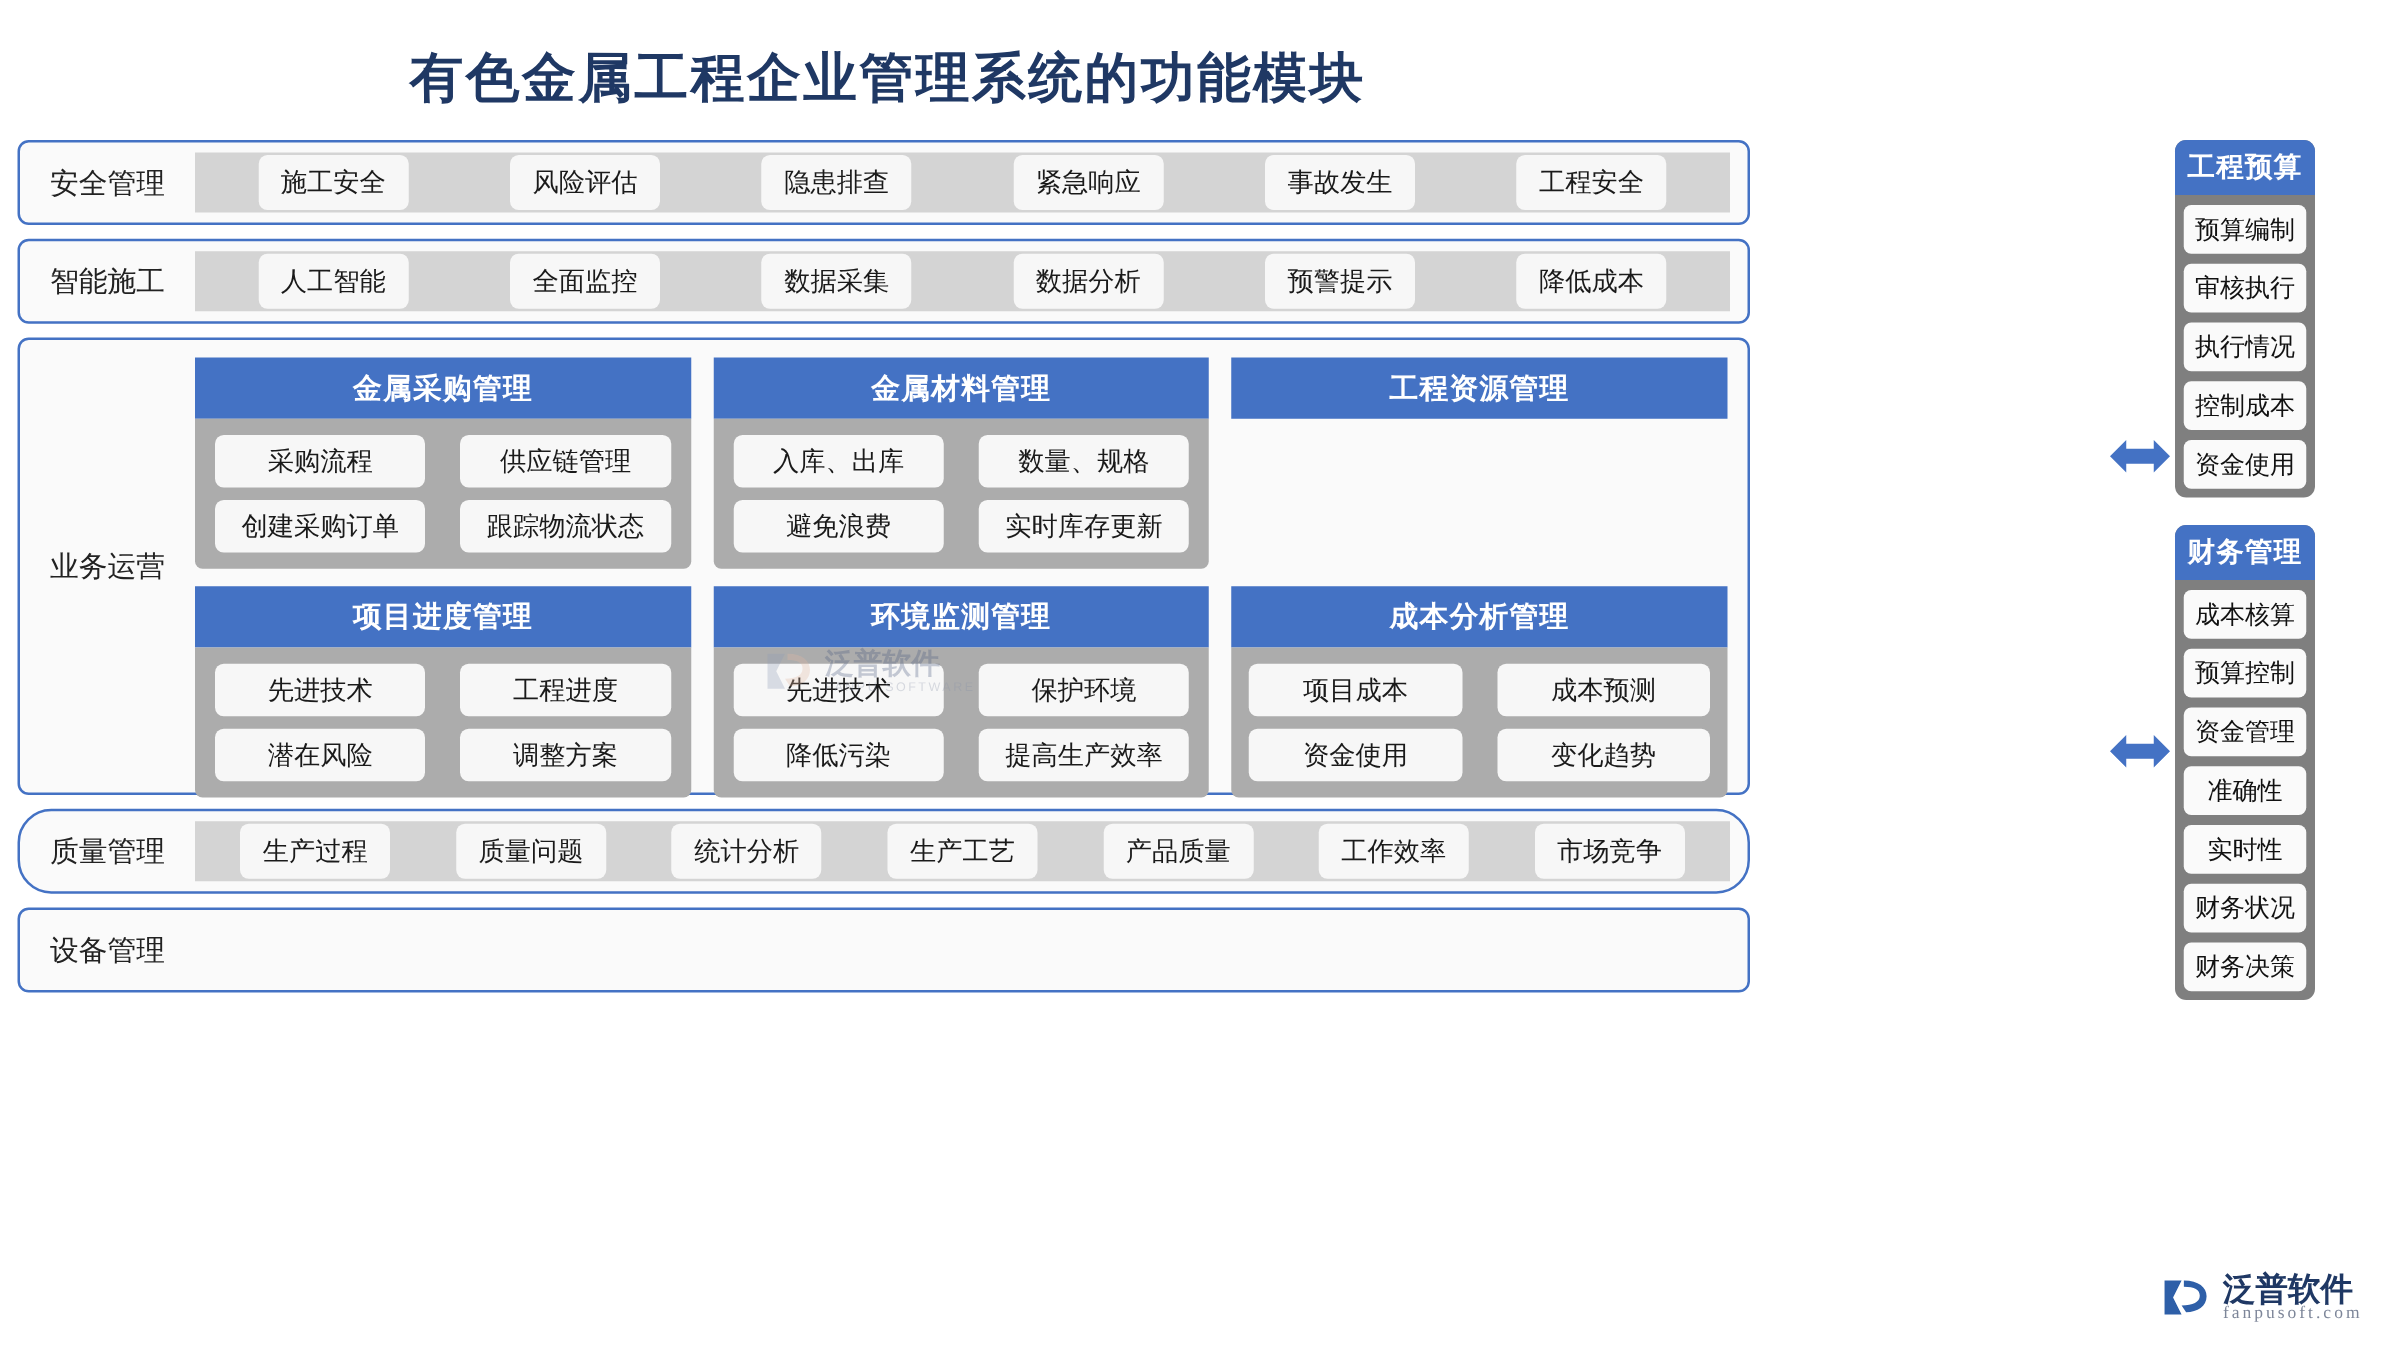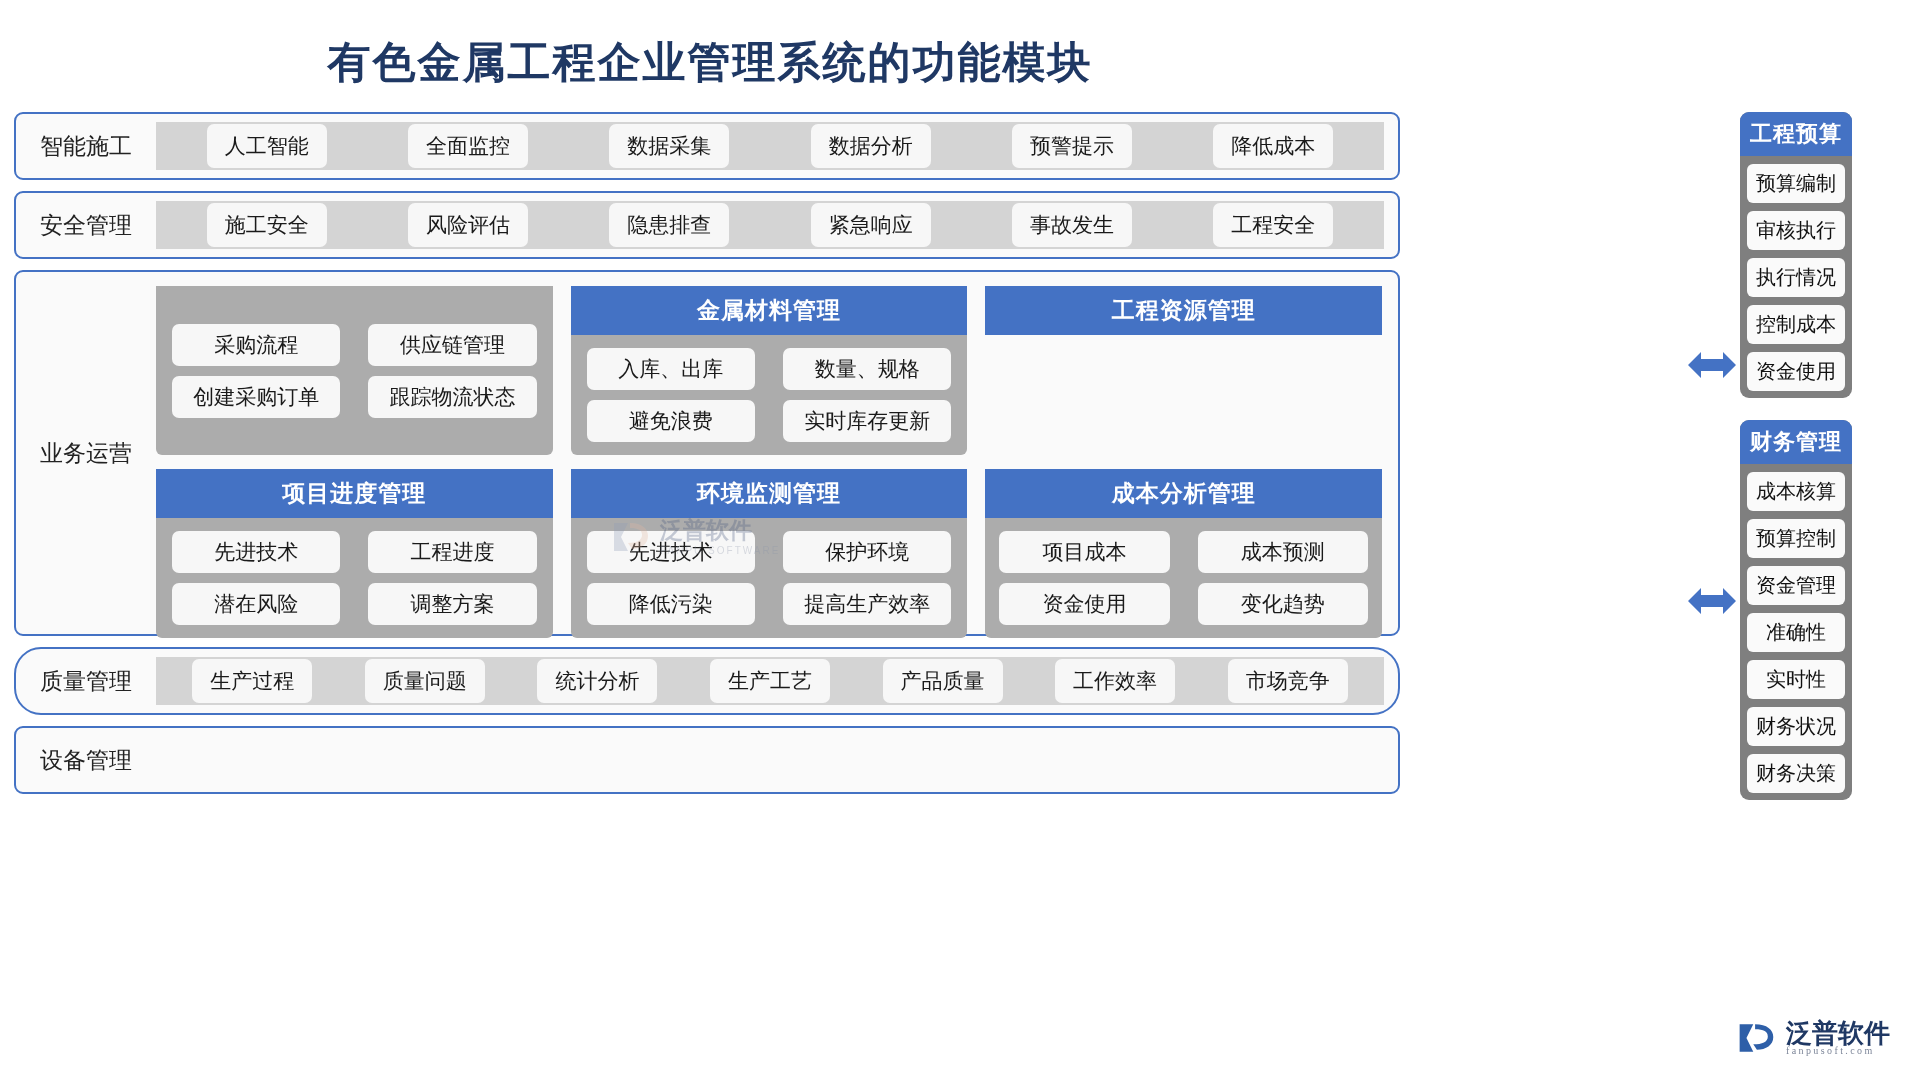--- a/index.html
+++ b/index.html
@@ -165,59 +165,60 @@
   .wm-en{ font-size:10px; letter-spacing:2px; color:#8a93a8; font-family:"Liberation Sans",sans-serif; margin-top:4px;}
 
   
   .brand{
     position:absolute; right:30px; bottom:22px;
     display:flex; align-items:center; gap:10px;
   }
   .brand-mark{ width:40px; height:40px; position:relative; }
   .brand-text{ display:flex; flex-direction:column; line-height:1; }
   .brand-cn{ font-size:26px; font-weight:700; color:#1F3864; font-family:"Liberation Sans",sans-serif;}
-  .brand-en{ font-size:10px; letter-spacing:2.4px; color:#6b7severity; }
+  .brand-en{ font-size:14px; letter-spacing:2.4px; color:#6b7severity; }
   .brand-en{ color:#7d8699; }
 </style>
 </head>
 <body>
 
 <div class="page-title">有色金属工程企业管理系统的功能模块</div>
 
 <div class="left-col">
+
+  <div class="band" id="row-safety">
+    <div class="band-label">安全管理</div>
+    <div class="band-inner">
+      <div class="chip">施工安全</div>
+      <div class="chip">风险评估</div>
+      <div class="chip">隐患排查</div>
+      <div class="chip">紧急响应</div>
+      <div class="chip">事故发生</div>
+      <div class="chip">工程安全</div>
+    </div>
+  </div>
 
   <div class="band" id="row-smart">
     <div class="band-label">智能施工</div>
     <div class="band-inner">
       <div class="chip">人工智能</div>
       <div class="chip">全面监控</div>
       <div class="chip">数据采集</div>
       <div class="chip">数据分析</div>
       <div class="chip">预警提示</div>
       <div class="chip">降低成本</div>
     </div>
   </div>
 
-  <div class="band" id="row-safety">
-    <div class="band-label">安全管理</div>
-    <div class="band-inner">
-      <div class="chip">施工安全</div>
-      <div class="chip">风险评估</div>
-      <div class="chip">隐患排查</div>
-      <div class="chip">紧急响应</div>
-      <div class="chip">事故发生</div>
-      <div class="chip">工程安全</div>
-    </div>
-  </div>
-
   <div class="band" id="row-business">
     <div class="band-label">业务运营</div>
     <div class="biz-grid">
 
       <div class="card">
+        <div class="card-header">金属采购管理</div>
         <div class="card-body">
           <div class="chip">采购流程</div>
           <div class="chip">供应链管理</div>
           <div class="chip">创建采购订单</div>
           <div class="chip">跟踪物流状态</div>
         </div>
       </div>
 
       <div class="card">
         <div class="card-header">金属材料管理</div>

